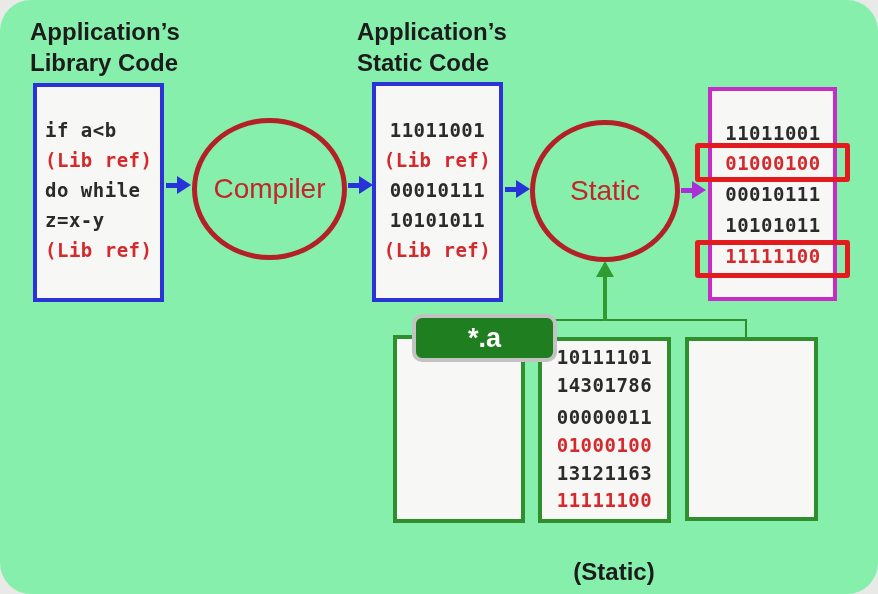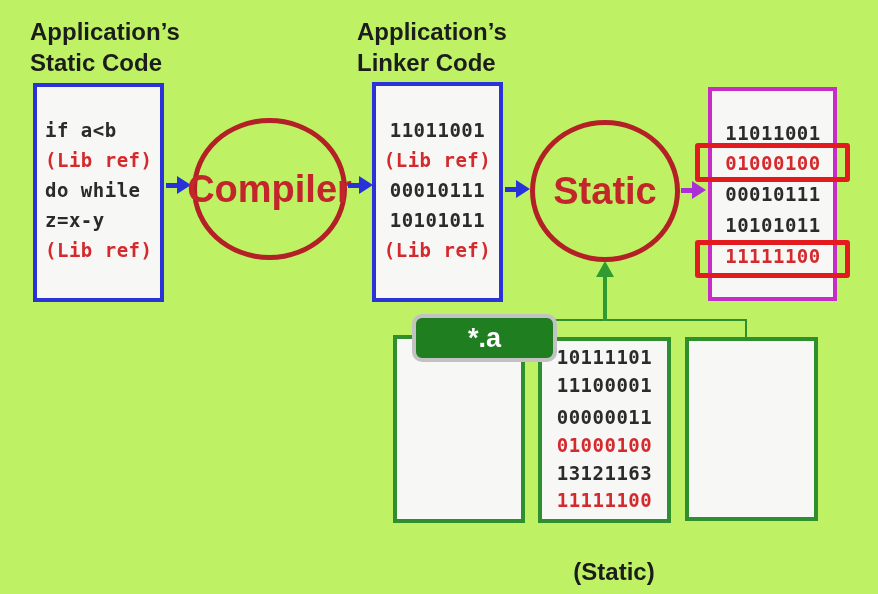--- a/index.html
+++ b/index.html
@@ -1,40 +1,41 @@
 <!DOCTYPE html>
 <html><head>
 <meta charset="utf-8">
 <style>
   html,body{margin:0;padding:0;}
   body{background:#e9e9e7;font-family:"Liberation Sans",sans-serif;}
   #canvas{
-    position:relative;width:878px;height:594px;background:#bef264;
+    position:relative;width:878px;height:594px;background:#86efac;
     overflow:hidden;
+    border-radius:31px;
   }
   
   .block-title{
     position:absolute;font-size:24px;font-weight:bold;color:#1c1c1c;
     line-height:31px;letter-spacing:0px;white-space:pre;
   }
   
   .code-box{position:absolute;border:4px solid #2b32d8;background:#f7f7f5;box-sizing:border-box;}
   .code-line{
     position:absolute;font-family:"DejaVu Sans Mono",monospace;font-weight:bold;
     font-size:19px;line-height:28px;white-space:pre;letter-spacing:0.5px;
   }
   .ink{color:#2b2b2b;}
   .ref{color:#d42a2e;}
   
   .proc-circle{
     position:absolute;border:5px solid #b32025;border-radius:50%;
     display:flex;align-items:center;justify-content:center;box-sizing:border-box;
     background:transparent;
   }
-  .proc-label{font-size:38px;font-weight:bold;color:#c2262b;letter-spacing:0px;}
+  .proc-label{font-size:28px;font-weight:normal;color:#c2262b;letter-spacing:0px;}
   
   .arrow-shaft{position:absolute;height:5px;background:#2733d9;}
   .arrow-head{
     position:absolute;width:0;height:0;
     border-top:9px solid transparent;border-bottom:9px solid transparent;
     border-left:14px solid #2733d9;
   }
   .magenta .arrow-shaft,.arrow-shaft.magenta{background:#ab2fd6;}
   .arrow-head.magenta{border-left-color:#ab2fd6;}
   
@@ -77,23 +78,23 @@
     position:absolute;left:596px;top:261px;width:0;height:0;
     border-left:9px solid transparent;border-right:9px solid transparent;
     border-bottom:16px solid #2f9b30;
   }
 </style>
 </head>
 <body>
 
 <div id="canvas">
 
-  <div class="block-title" style="left:30px;top:16px;"><span>Application’s</span><br><span>Static Code</span></div>
+  <div class="block-title" style="left:30px;top:16px;"><span>Application’s</span><br><span>Library Code</span></div>
 
-  <div class="block-title" style="left:357px;top:16px;"><span>Application’s</span><br><span>Linker Code</span></div>
+  <div class="block-title" style="left:357px;top:16px;"><span>Application’s</span><br><span>Static Code</span></div>
 
   <div class="code-box" style="left:33px;top:83px;width:131px;height:219px;"></div>
   <div class="code-line ink" style="left:45px;top:116px;">if a&lt;b</div>
   <div class="code-line ref" style="left:45px;top:146px;">(Lib ref)</div>
   <div class="code-line ink" style="left:45px;top:176px;text-align:right;">do while</div>
   <div class="code-line ink" style="left:45px;top:206px;">z=x-y</div>
   <div class="code-line ref" style="left:45px;top:236px;">(Lib ref)</div>
 
   <div>
     <div class="arrow-shaft" style="left:166px;top:183px;width:13px;"></div>
@@ -142,21 +143,21 @@
   <div class="green-line" style="left:553px;top:319px;width:194px;height:2px;"></div>
   <div class="green-line" style="left:745px;top:319px;width:2px;height:19px;"></div>
   <div class="up-arrow-shaft"></div>
   <div class="up-arrow-head"></div>
 
   <div class="lib-box" style="left:393px;top:335px;width:132px;height:188px;"></div>
   <div class="lib-box" style="left:538px;top:337px;width:133px;height:186px;"></div>
   <div class="lib-box" style="left:685px;top:337px;width:133px;height:184px;"></div>
 
   <div class="lib-row ink" style="top:344px;">10111101</div>
-  <div class="lib-row ink" style="top:372px;">11100001</div>
+  <div class="lib-row ink" style="top:372px;">14301786</div>
   <div class="lib-row ink" style="top:404px;">00000011</div>
   <div class="lib-row ref" style="top:432px;">01000100</div>
   <div class="lib-row ink" style="top:460px;">13121163</div>
   <div class="lib-row ref" style="top:487px;">11111100</div>
 
   <div class="lib-tag">*.a</div>
 
   <div class="lib-caption"><br><span>(Static)</span></div>
 
 </div>

